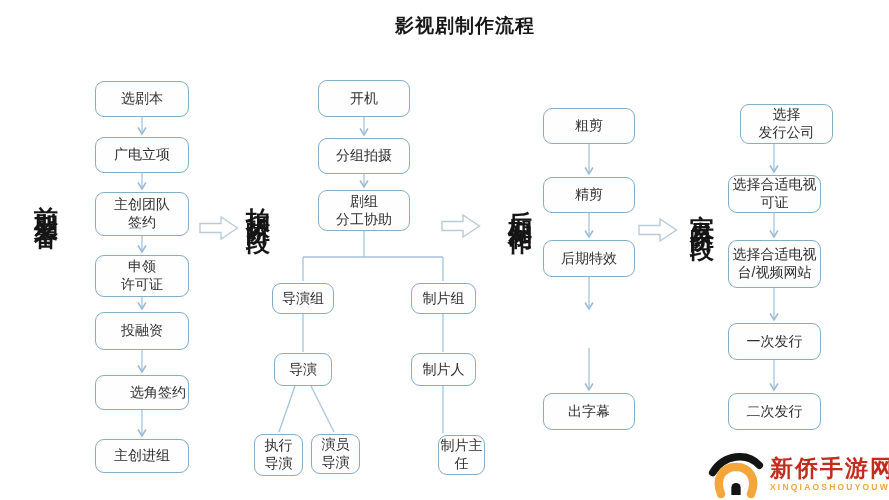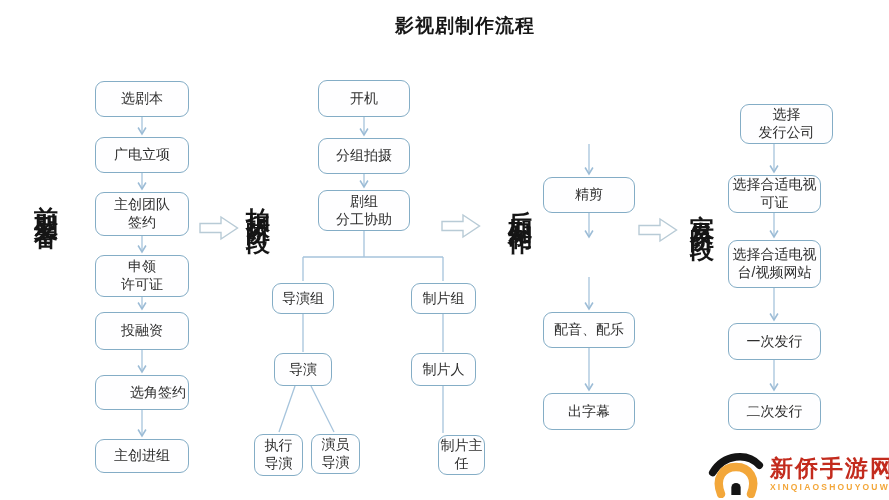--- a/index.html
+++ b/index.html
@@ -101,22 +101,23 @@
   <div class="node" style="left:411px; top:283px; width:65px; height:31px;">制片组</div>
   <div class="node" style="left:274px; top:353px; width:58px; height:33px;">导演</div>
   <div class="node" style="left:411px; top:353px; width:65px; height:33px;">制片人</div>
   <div class="node" style="left:254px; top:434px; width:49px; height:42px;">执行
 导演</div>
   <div class="node" style="left:311px; top:434px; width:49px; height:40px;">演员
 导演</div>
   <div class="node" style="left:411px; top:435px; width:47px; height:40px;margin-left:27px;">制片主
 任</div>
 
+  <div class="node" style="left:543px; top:108px; width:92px; height:36px;">粗剪</div>
   <div class="node" style="left:543px; top:177px; width:92px; height:36px;">精剪</div>
-  <div class="node" style="left:543px; top:312px; width:92px; height:36px;">配音、配乐</div>
+  <div class="node" style="left:543px; top:240px; width:92px; height:37px;">后期特效</div>
   <div class="node" style="left:543px; top:393px; width:92px; height:37px;">出字幕</div>
 
   <div class="node" style="left:728px; top:104px; width:93px; height:40px;margin-left:12px;">选择
 发行公司</div>
   <div class="node" style="left:728px; top:175px; width:93px; height:38px;">选择合适电视
 可证</div>
   <div class="node" style="left:728px; top:240px; width:93px; height:48px;">选择合适电视
 台/视频网站</div>
   <div class="node" style="left:728px; top:323px; width:93px; height:37px;">一次发行</div>
   <div class="node" style="left:728px; top:393px; width:93px; height:37px;">二次发行</div>

